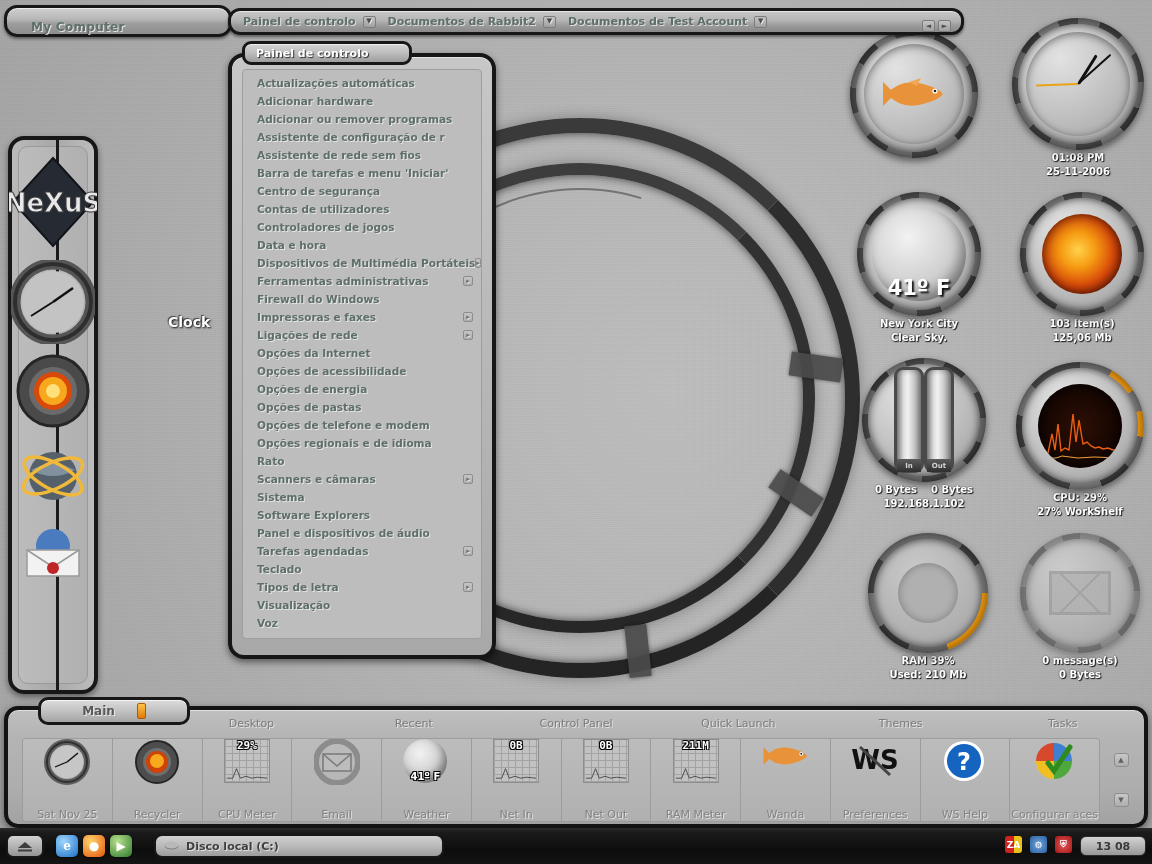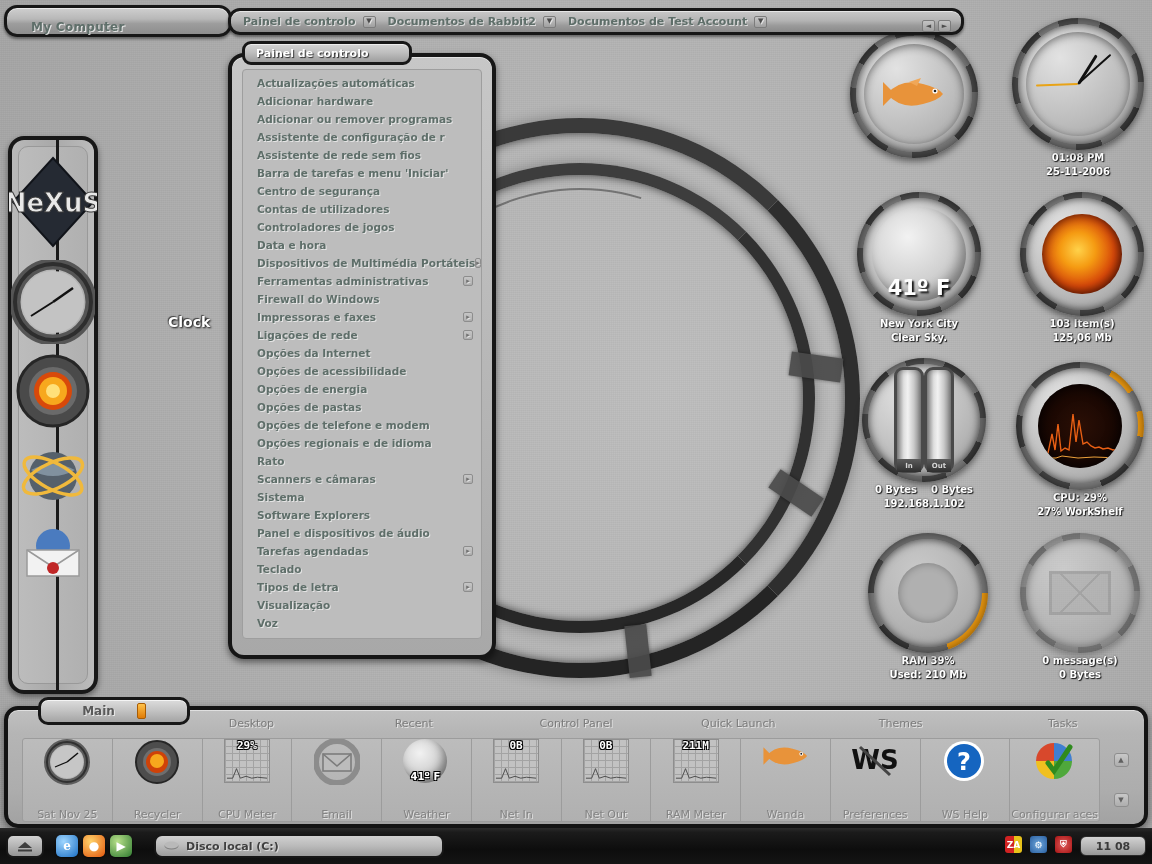--- a/index.html
+++ b/index.html
@@ -797,15 +797,15 @@
   <div id="tray">
     <div class="trayico" style="background:linear-gradient(90deg,#d12222 50%,#e8c21a 50%);">
         <span>ZA</span>
       </div>
     <div class="trayico" style="background:radial-gradient(circle,#6fa8dc,#2a5fa0);">
         <span>⚙</span>
       </div>
     <div class="trayico" style="background:radial-gradient(circle,#e05a5a,#a71414);">
         <span>⛨</span>
       </div>
-    <div id="clocktray">11 08</div>
+    <div id="clocktray">13 08</div>
   </div>
 </div>
 
 </body></html>

